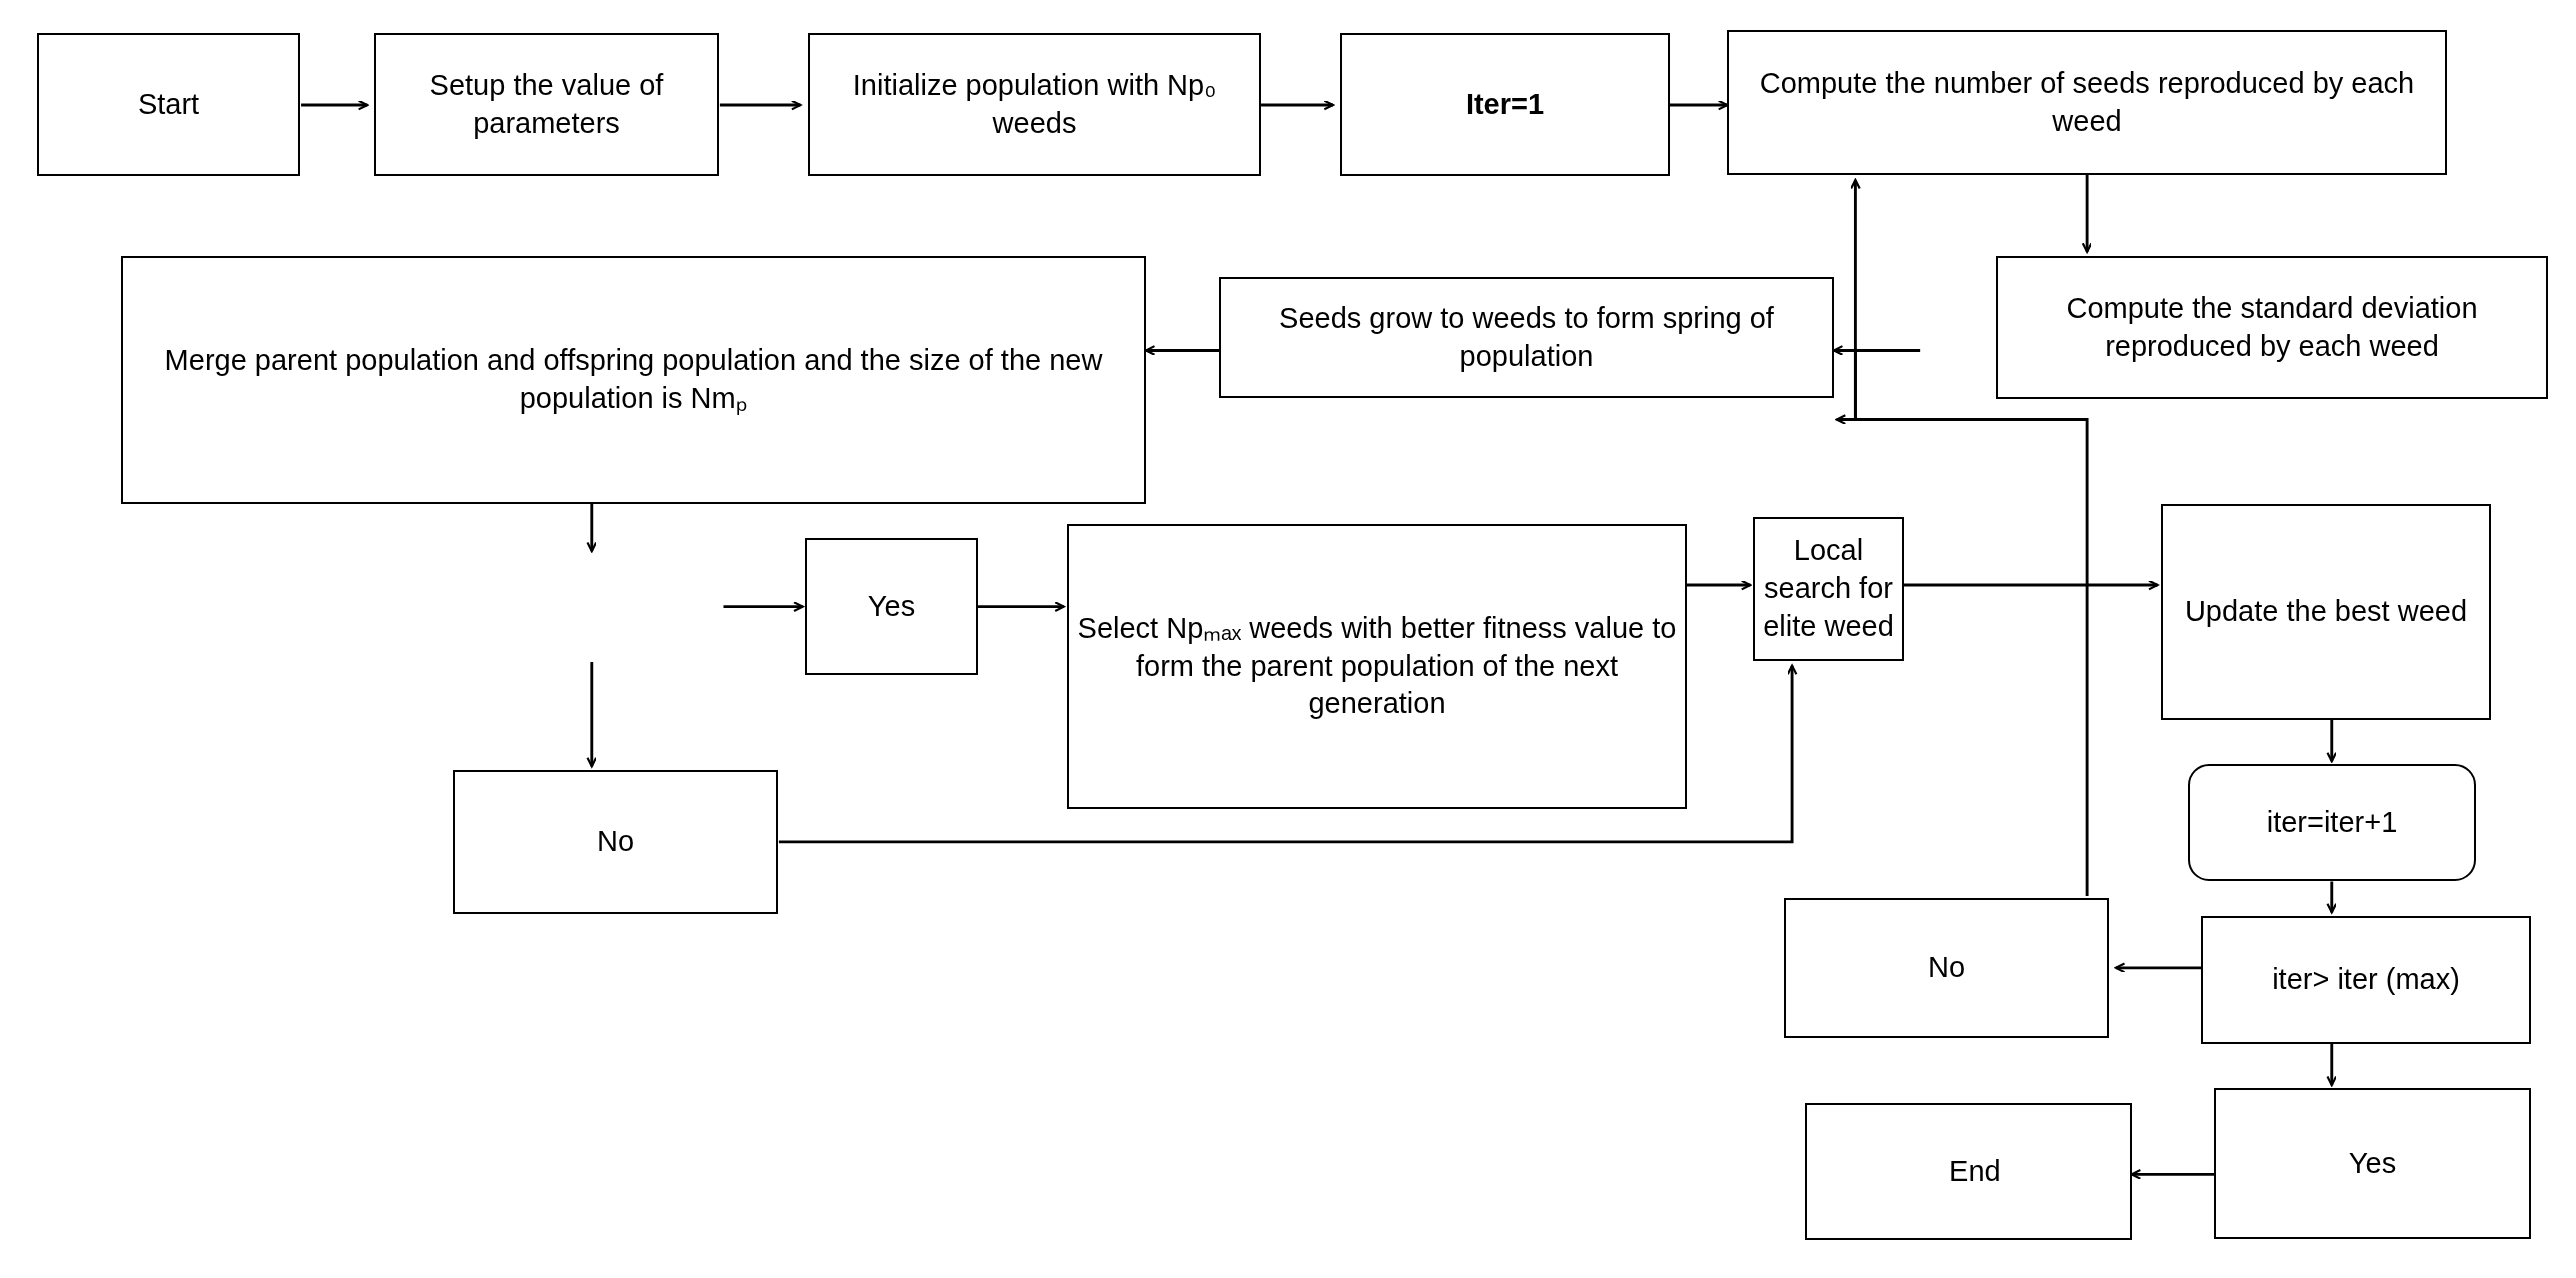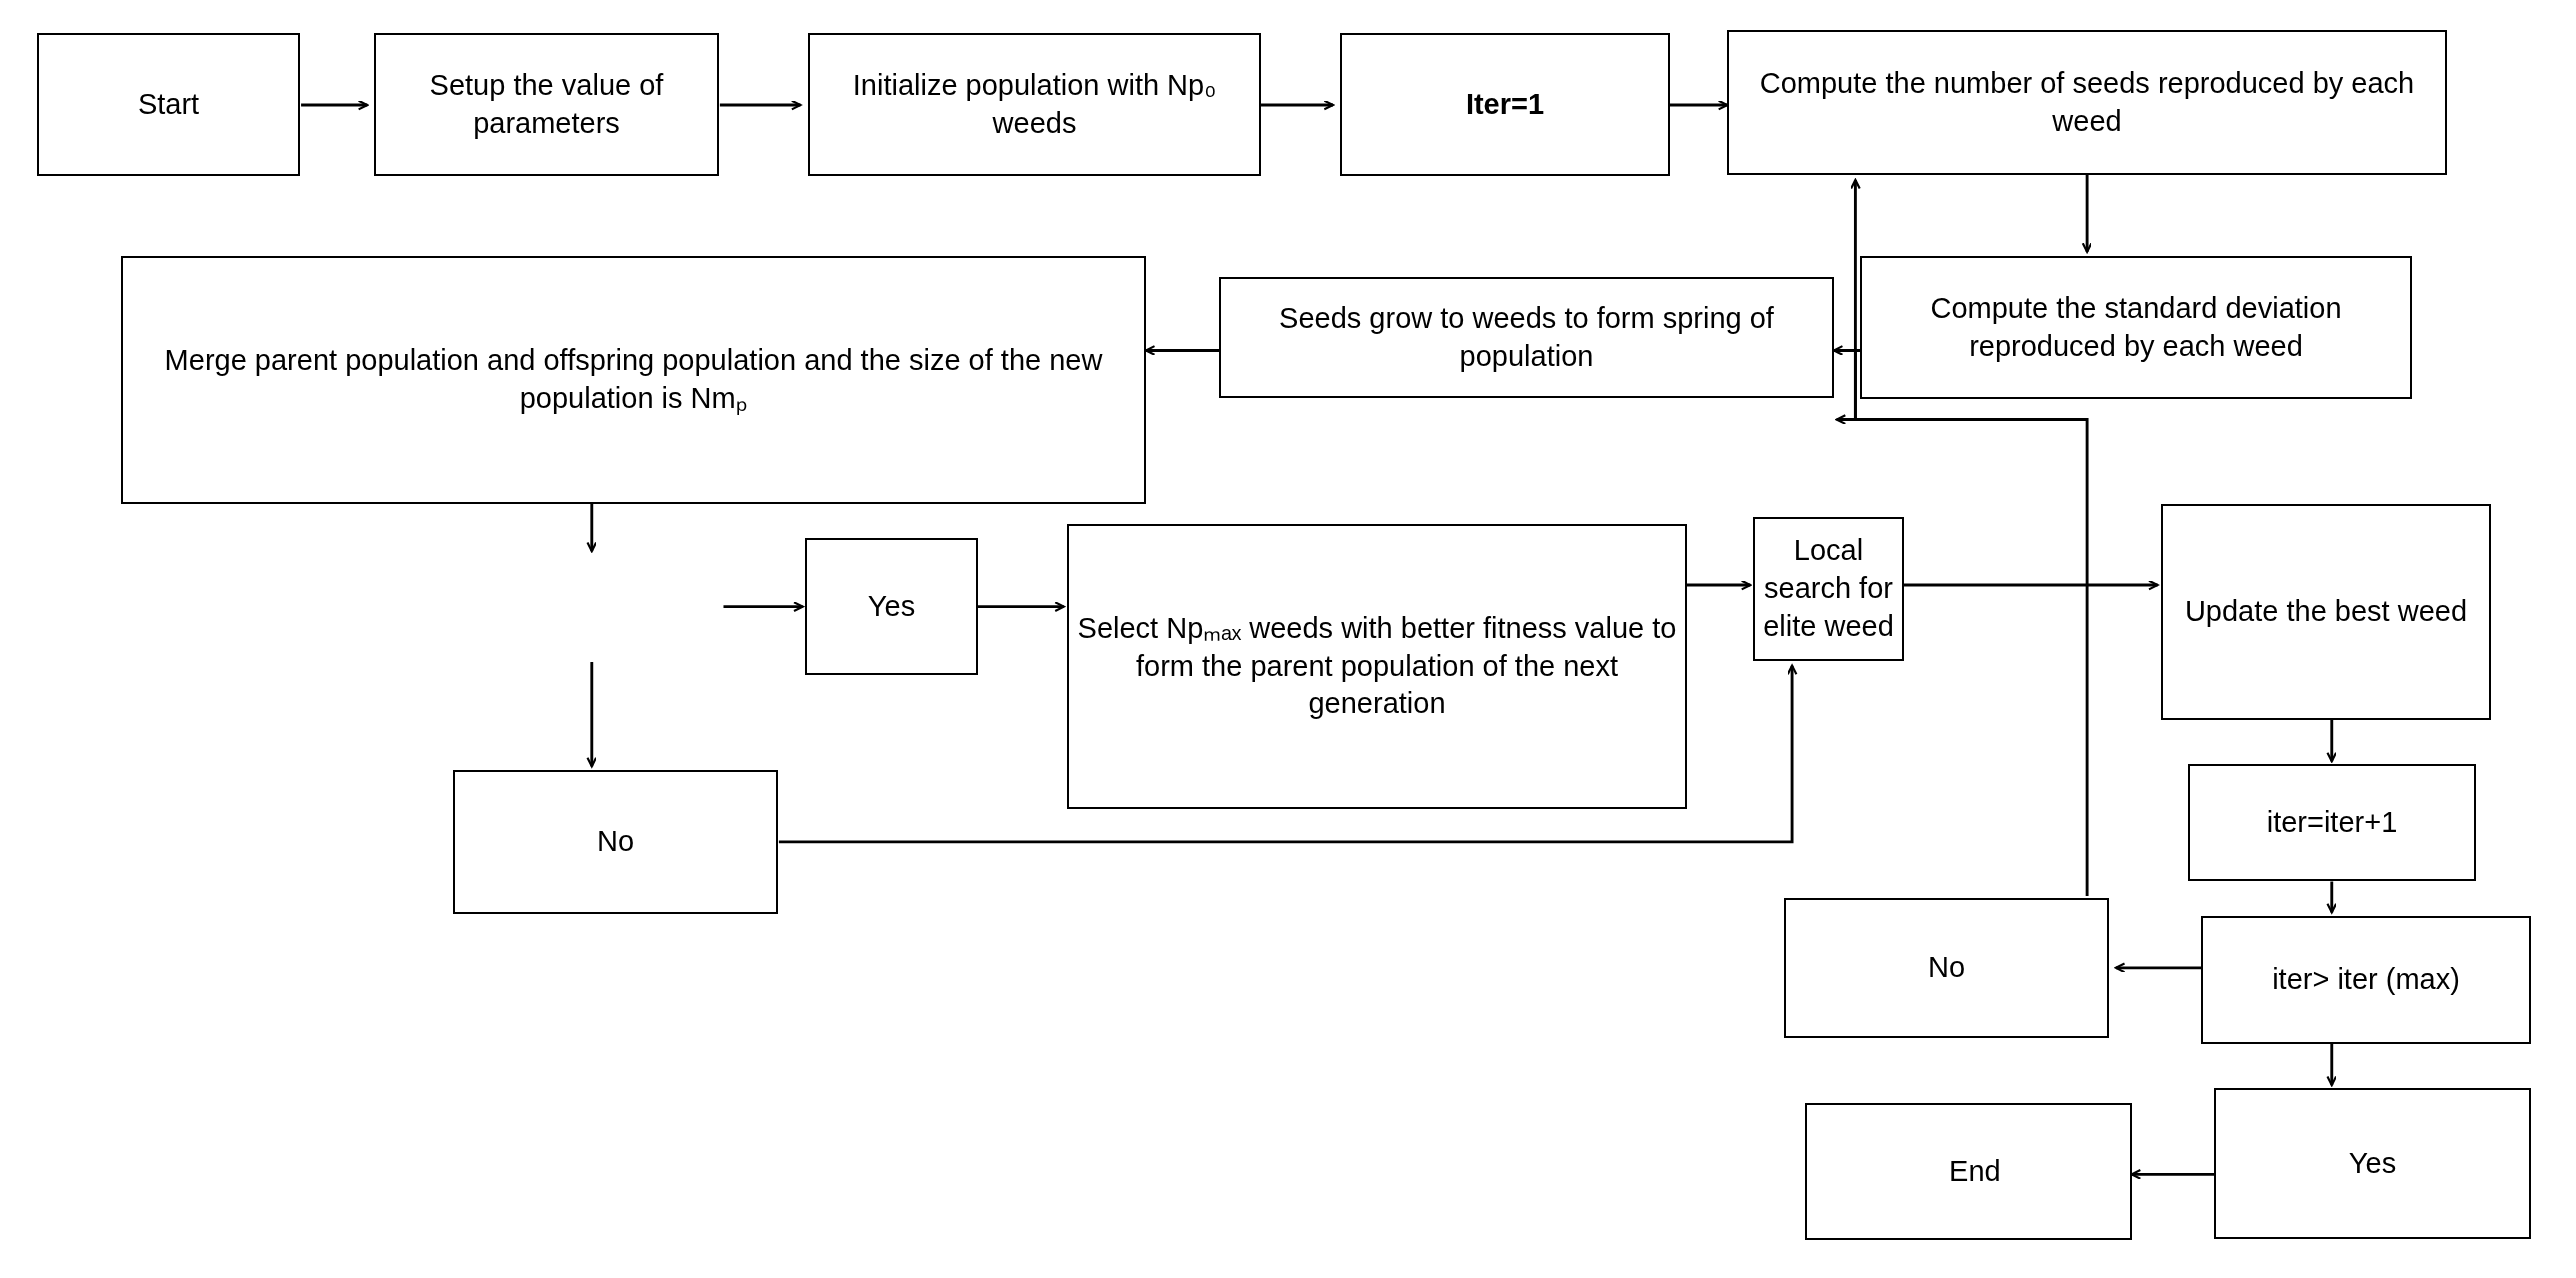--- a/index.html
+++ b/index.html
@@ -113,21 +113,21 @@
   </div>
 
   <div class="node" style="left:1340px;top:33px;width:330px;height:143px;">
     <span class="txt" style="font-weight:bold;">Iter=1</span>
   </div>
 
   <div class="node" style="left:1727px;top:30px;width:720px;height:145px;">
     <span class="txt">Compute the number of seeds reproduced by each weed</span>
   </div>
 
-  <div class="node" style="left:1860px;top:256px;width:552px;height:143px;">
+  <div class="node" style="left:1996px;top:256px;width:552px;height:143px;">
     <span class="txt">Compute the standard deviation reproduced by each weed</span>
   </div>
 
   <div class="node" style="left:1219px;top:277px;width:615px;height:121px;">
     <span class="txt">Seeds grow to weeds to form spring of population</span>
   </div>
 
   <div class="node" style="left:121px;top:256px;width:1025px;height:248px;">
     <span class="txt">Merge parent population and offspring population and the size of the new population is Nmₚ</span>
   </div>
@@ -142,21 +142,21 @@
   </div>
 
   <div class="node" style="left:1753px;top:517px;width:151px;height:144px;">
     <span class="txt">Local search for elite weed</span>
   </div>
 
   <div class="node" style="left:2161px;top:504px;width:330px;height:216px;">
     <span class="txt">Update the best weed</span>
   </div>
 
-  <div class="node" style="left:2188px;top:764px;width:288px;height:117px;">
+  <div class="node" style="left:2188px;top:764px;width:288px;height:117px;border-radius:21px;">
     <span class="txt">iter=iter+1</span>
   </div>
 
   <div class="node" style="left:453px;top:770px;width:325px;height:144px;">
     <span class="txt">No</span>
   </div>
 
   <div class="node" style="left:1784px;top:898px;width:325px;height:140px;">
     <span class="txt">No</span>
   </div>

